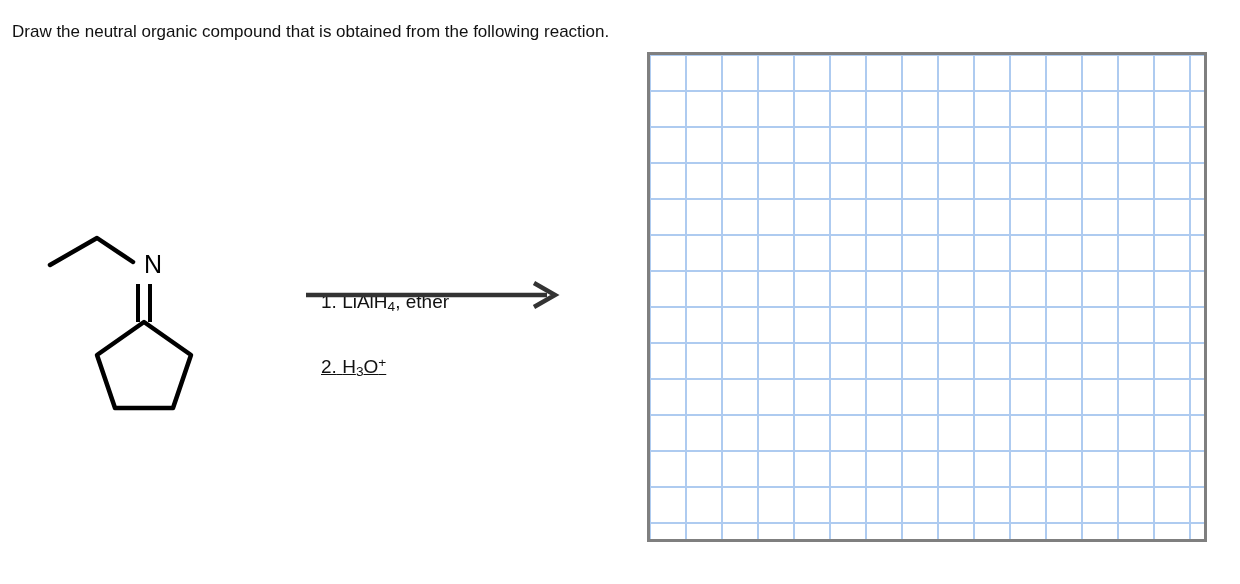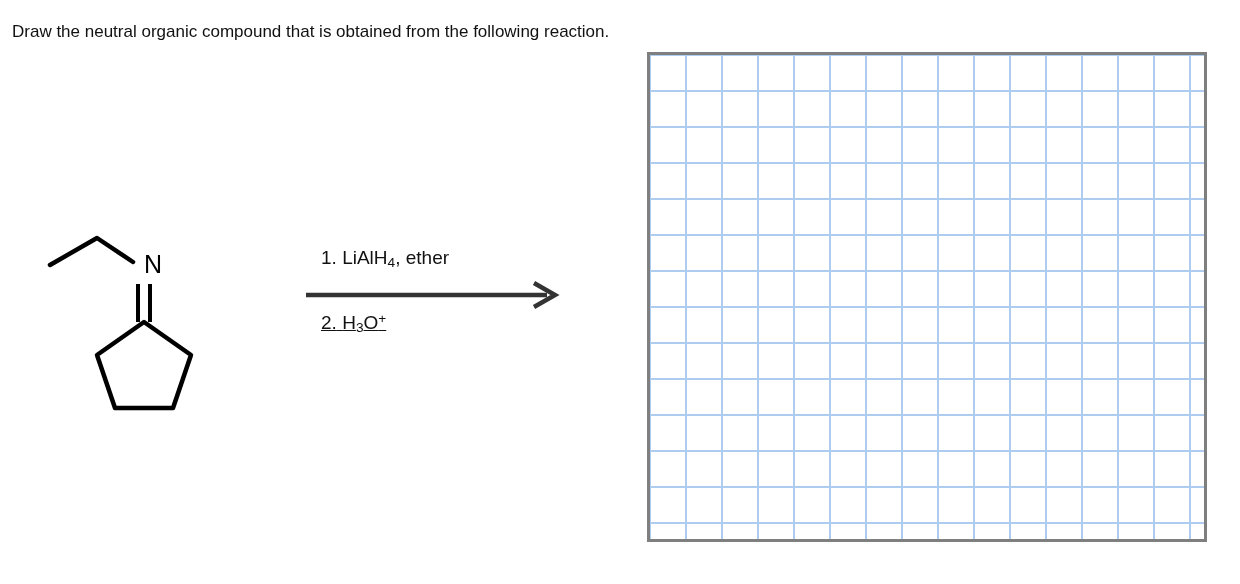--- a/index.html
+++ b/index.html
@@ -42,20 +42,21 @@
     position: absolute;
     left: 295px;
     top: 90px;
   }
   .reagent-line {
     position: absolute;
     font-size: 19px;
     line-height: 22px;
     white-space: nowrap;
     color: #111111;
+    margin-top: 44px;
   }
   #reagent-above {
     left: 26px;
     top: 7px;
   }
   #reagent-below {
     left: 26px;
     top: 68px;
     text-decoration: underline;
   }

